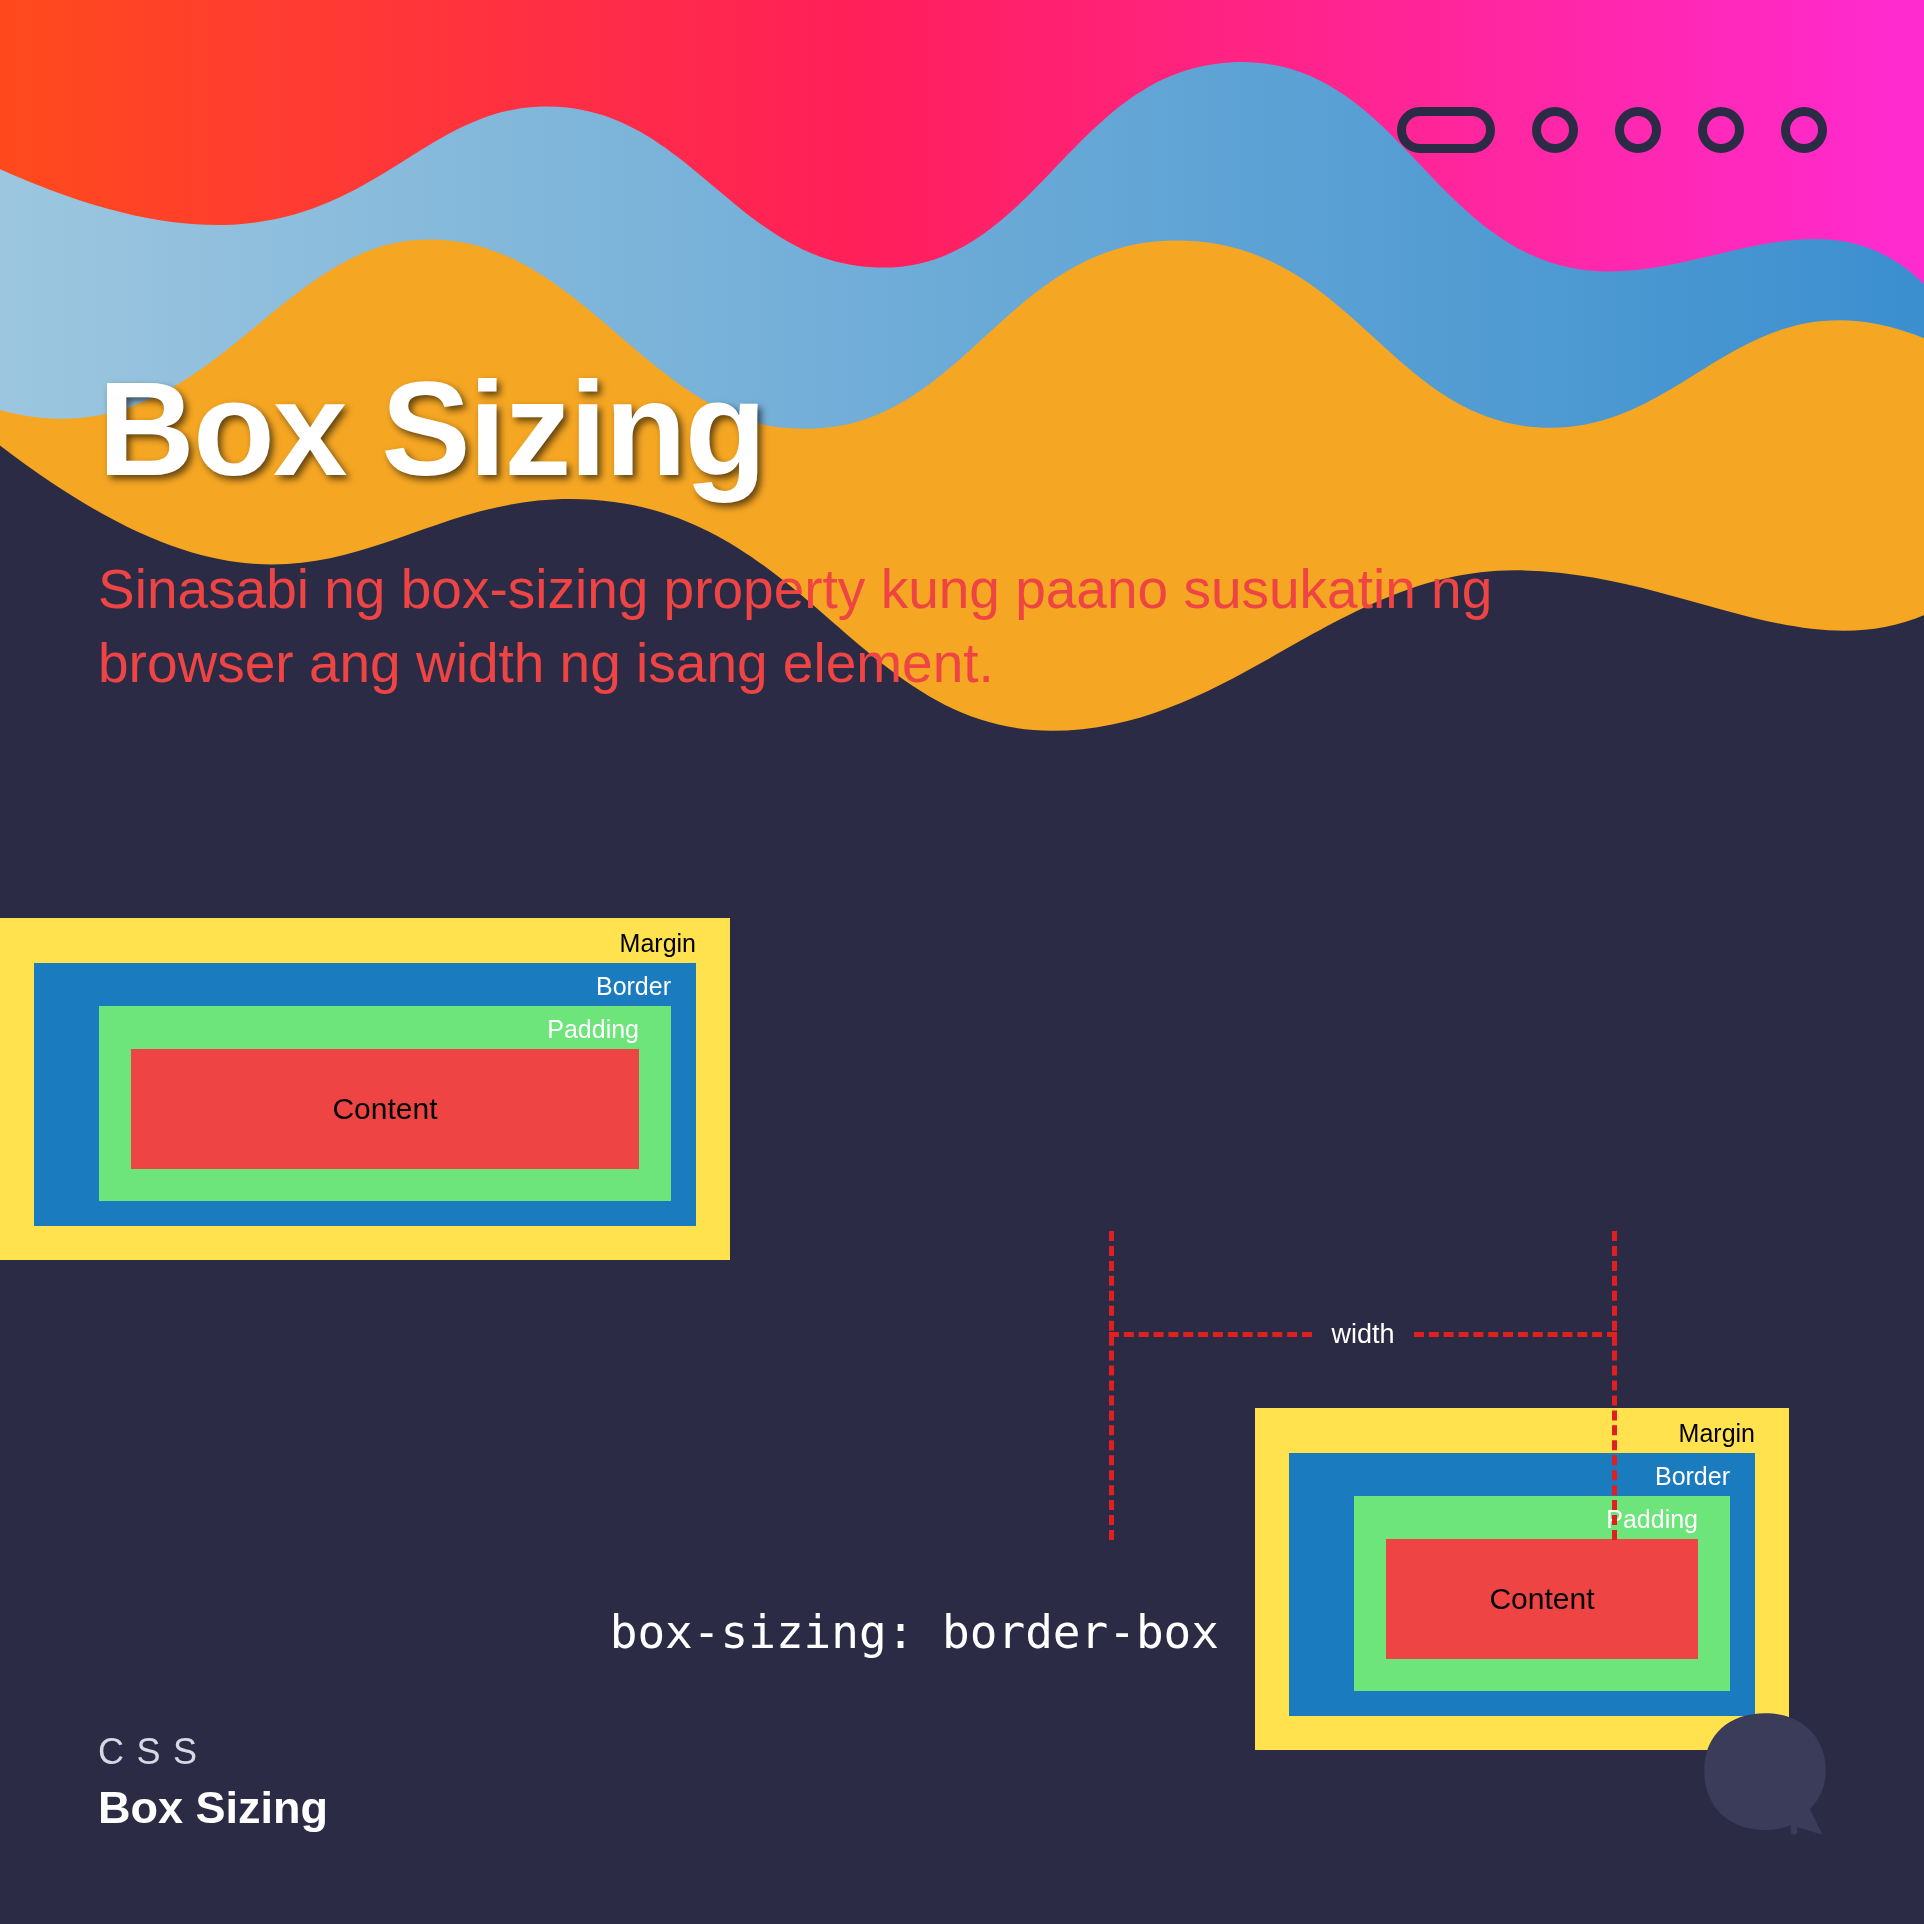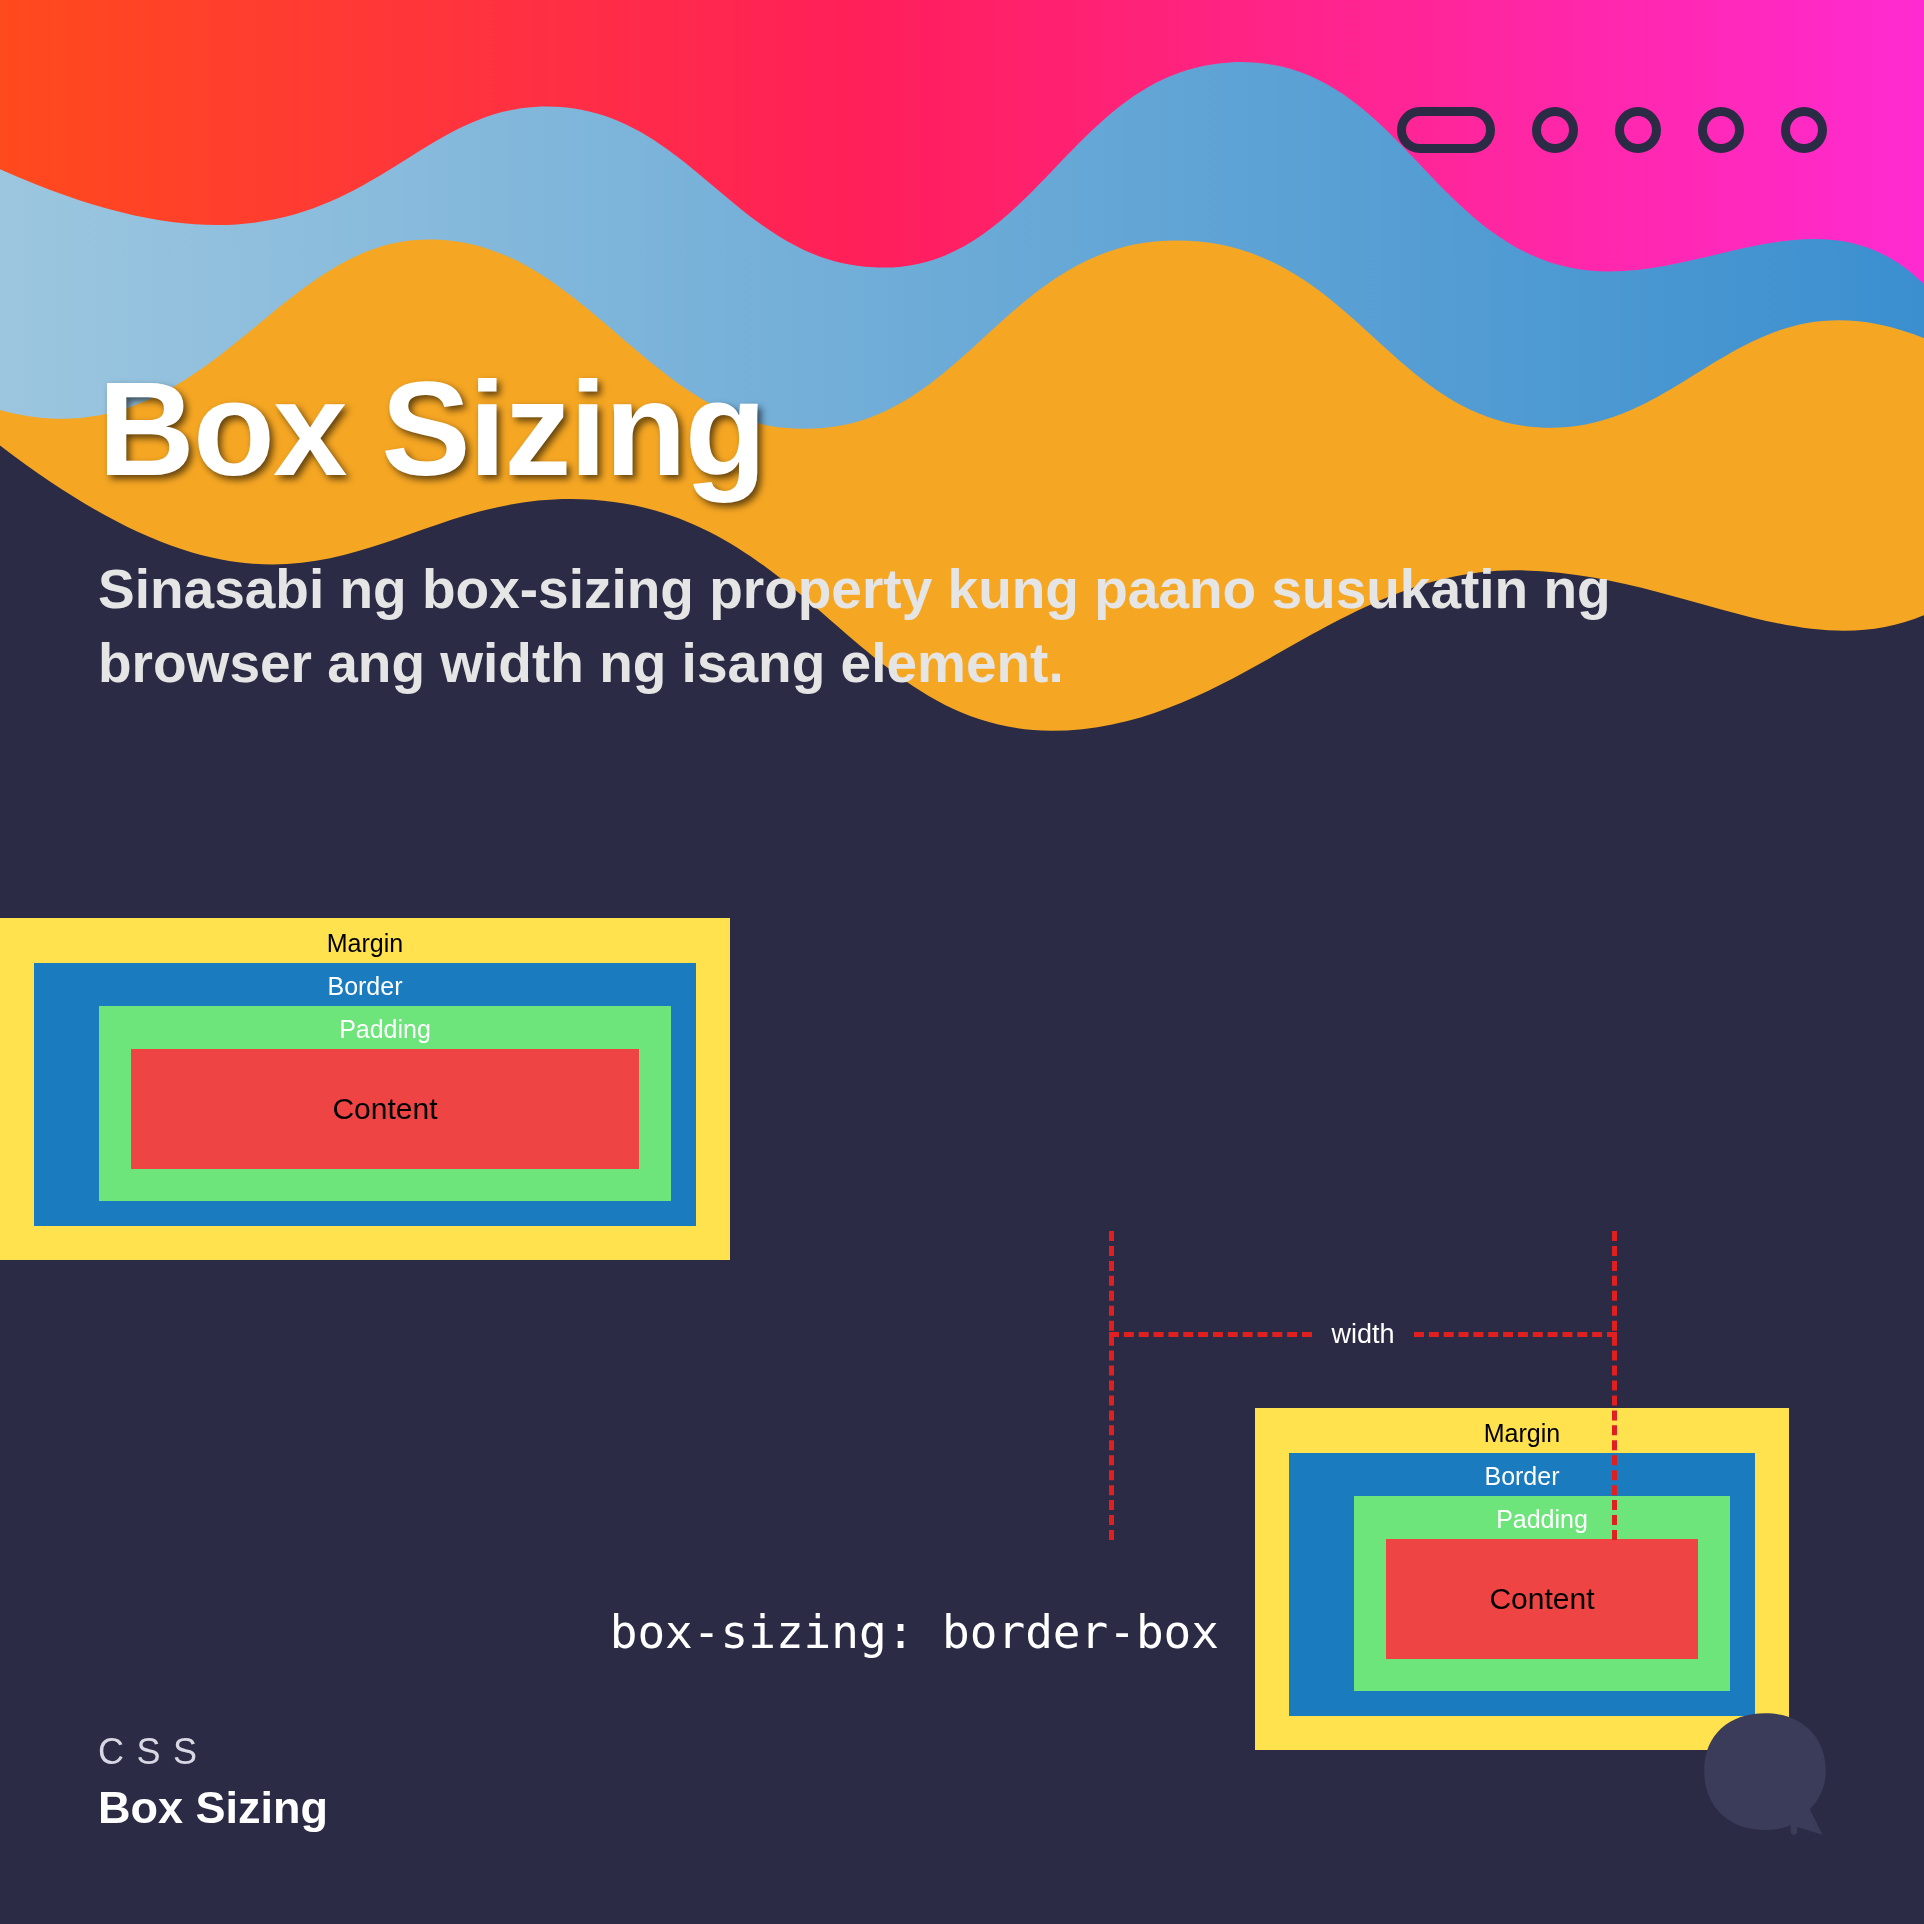--- a/index.html
+++ b/index.html
@@ -40,22 +40,22 @@
     text-shadow: 3.6px 3.6px 7.1px rgba(0,0,0,0.6);
     letter-spacing: -1.8px;
     z-index: 5;
   }
   .subtitle {
     position: absolute;
     left: 98px;
     top: 552px;
     width: 1604px;
     font-size: 55px;
-    font-weight: 700;
-    color: #e5e5e5;
+    font-weight: 400;
+    color: #ef4444;
     line-height: 1.35;
     z-index: 5;
   }
   .row {
     position: absolute;
     left: 0;
     width: 1925px;
     display: flex;
     align-items: center;
     z-index: 3;
@@ -65,21 +65,21 @@
   .code-block {
     font-family: "SFMono-Regular", Menlo, Consolas, monospace;
     font-size: 46px;
     color: #fff;
     text-align: right;
     line-height: 1.5;
   }
   .row1 .code-block { width: 936px; padding-right: 71px; padding-top: 53px;}
   .row2 .code-block { width: 1255px; padding-right: 36px; padding-top: 107px;}
   .box-model { text-align: center; font-family: -apple-system, sans-serif; color: #000; }
-  .bm-margin  { background: #ffe24d; padding: 9px 34px 34px 34px; }
+  .bm-margin  { background: #ffe24d; padding: 9px 34px 34px 34px; text-align: right; }
   .bm-border  { background: #1b7bbf; padding: 7.1px 25px 25px 25px; }
   .bm-padding { background: #6de57a; padding: 7.1px 32px 32px 32px; margin-left: 40px; }
   .bm-content { background: #ef4444; display:flex; align-items:center; justify-content:center; font-size: 30px;}
   .bm-label   { font-size: 25px; line-height: 1.3; padding-bottom: 3.6px;}
   .bm-border .bm-label { color: #fff; }
   .row1 .bm-content { width: 508px; height: 120px; }
   .row2 .bm-content { width: 312px; height: 120px; }
   .width-annotation {
     position: absolute;
     top: 1274px;

